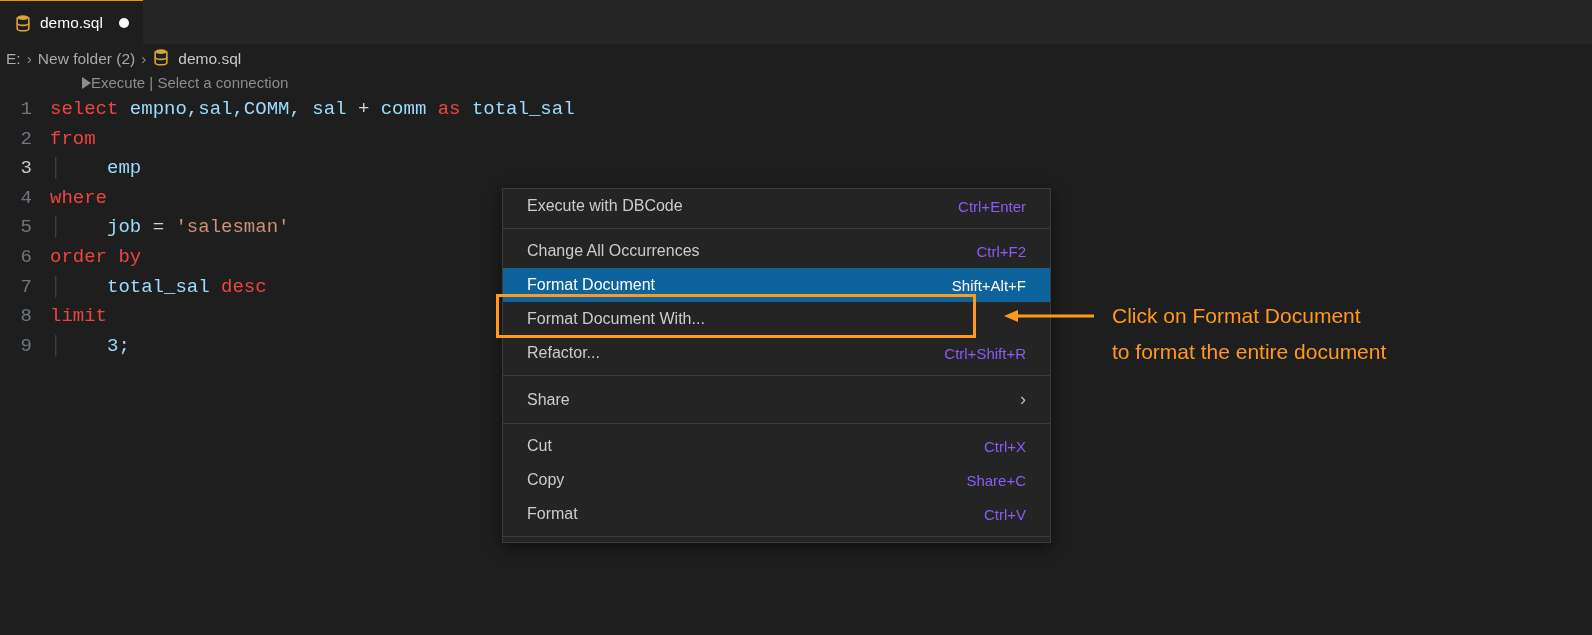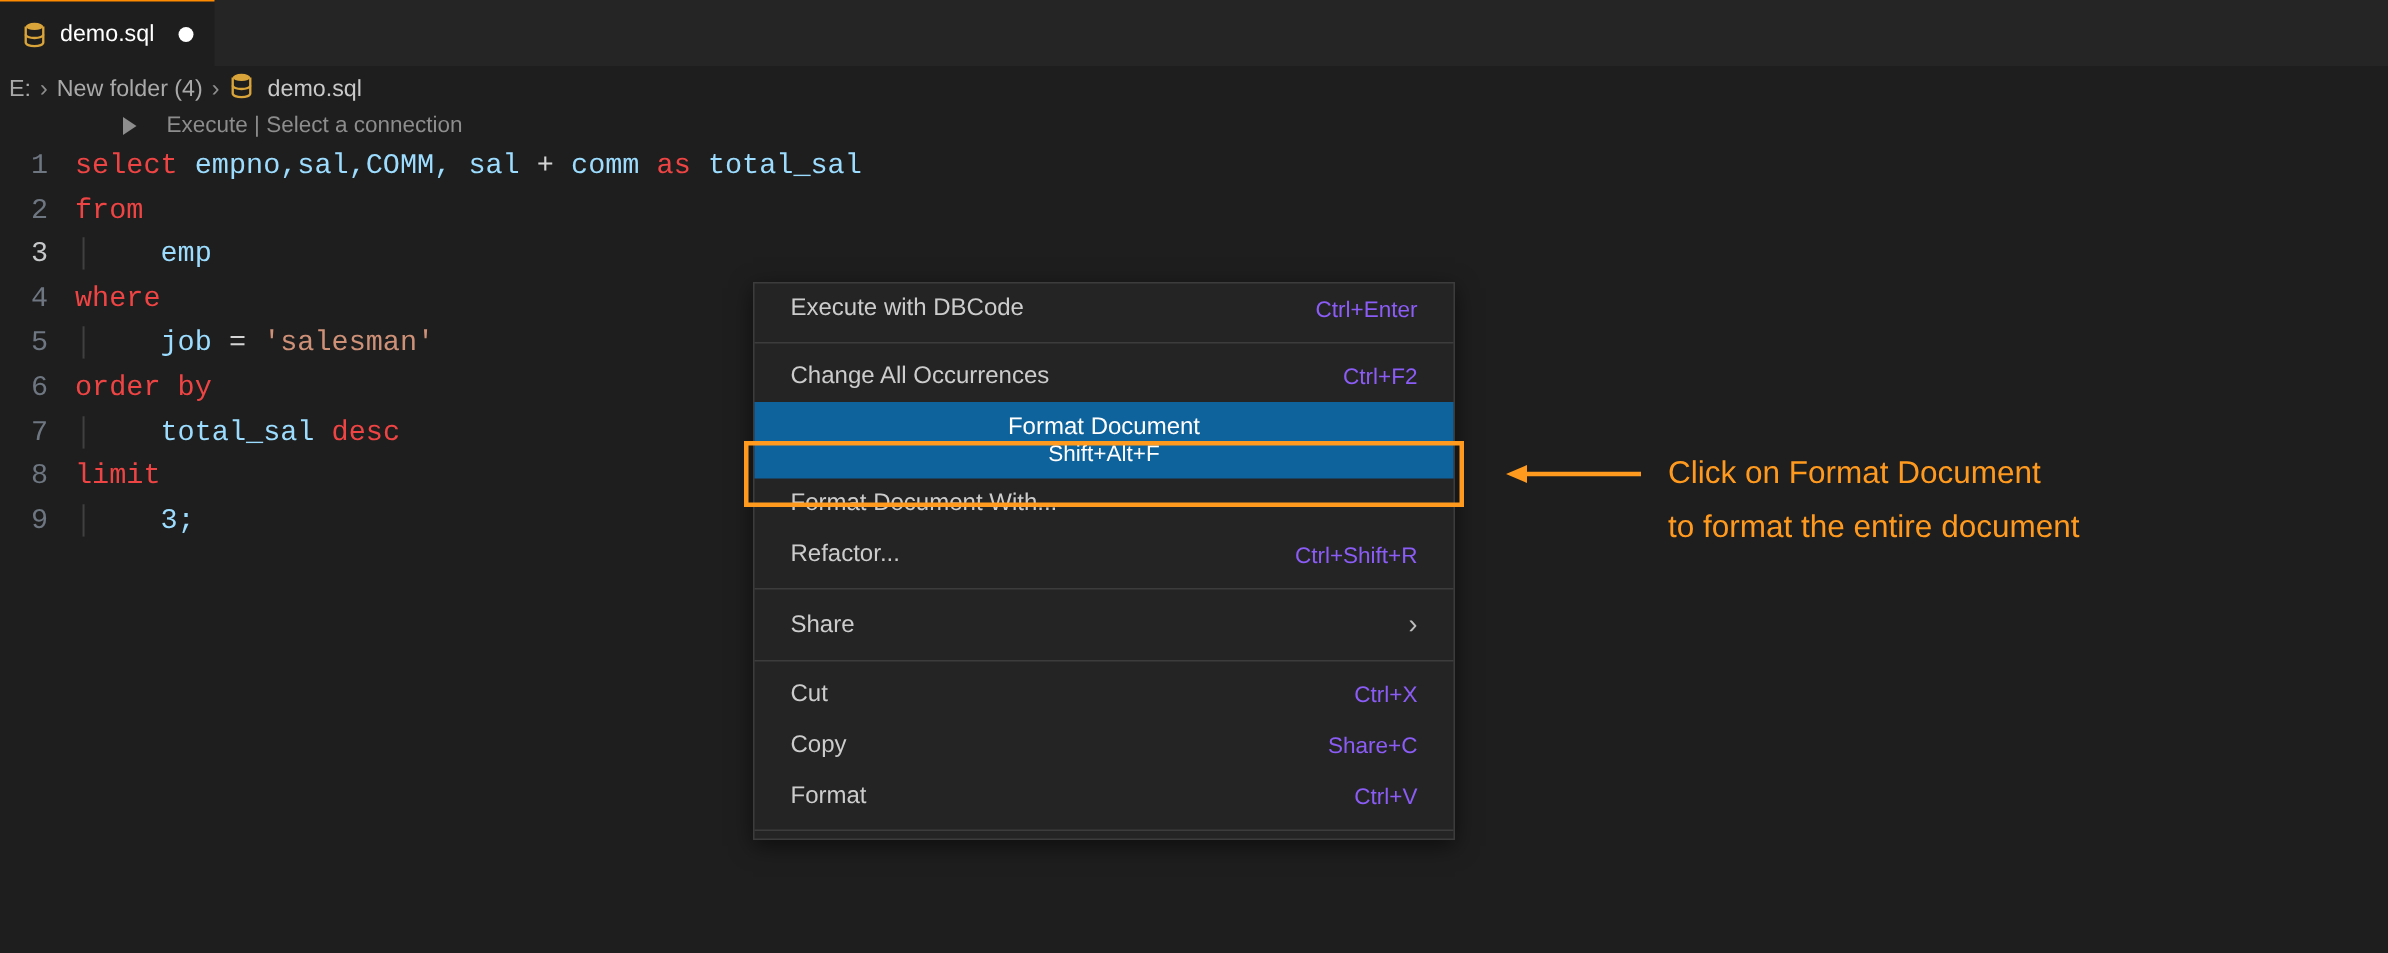--- a/index.html
+++ b/index.html
@@ -36,21 +36,21 @@
   .breadcrumb-row {
     display: flex; align-items: center;
     padding: 4px 6px 2px 6px;
     gap: 6px;
     font-size: 15.5px;
     color: #a9a9a9;
   }
   .breadcrumb-row .chev { color: #8d8d8d; }
   .bc-file { display:flex; align-items:center; gap:8px; color:#c9c9c9; }
   .codelens {
-    display: flex; align-items: center; gap: 20px;
+    display: flex; align-items: center; gap: 0;
     color: #8d8d8d; font-size: 15px;
     padding: 2px 0 4px 82px;
   }
   .codelens .playtri {
     width:0;height:0;border-left:9px solid #8d8d8d;
     border-top:6px solid transparent;border-bottom:6px solid transparent;
   }
   .editor {
     font-family: Consolas, "Courier New", monospace;
     font-size: 19px;
@@ -64,33 +64,33 @@
   .line.current .gutter { color: #c6c8ca; }
   .code { white-space: pre; color:#d4d4d4; }
   .code .indent-guide { color:#404040; }
   .kw { color:#ef4444; }
   .id { color:#9cdcfe; }
   .str { color:#ce9178; }
 
   .ctx-menu {
     position: absolute;
     left: 502px; top: 188px;
-    width: 468px;
+    width: 549px;
     background: #242424;
     border: 1px solid #3c3c3c;
     box-shadow: 0 4px 14px rgba(0,0,0,0.55);
     font-size: 16px;
     color: #cccccc;
   }
   .ctx-item {
     display:flex; justify-content:space-between; align-items:center;
     padding: 8px 24px;
     cursor: default;
   }
-  .ctx-item.selected { background:#0e639c; color:#ffffff;flex-direction:column; }
+  .ctx-item.selected { background:#0e639c; color:#ffffff; }
   .ctx-sep { height:1px; background:#3c3c3c; margin:5px 0; }
   .ctx-sc { color:#8b5cf6; font-size:15px; }
   .ctx-item.selected .ctx-sc { color:#ffffff;text-align:center; }
   .ctx-arrow { font-size:18px; color:#bdbdbd; }
 
   .highlight-box {
     position:absolute;
     left: 496px; top: 294px;
     width: 480px; height: 44px;
     border: 3px solid #ff9a1f;
@@ -122,21 +122,21 @@
         </svg>
     </span>
     <span class="tab-label">demo.sql</span>
     <span class="tab-dirty"></span>
   </div>
 </div>
 
 <div class="breadcrumb-row">
   <span>E:</span>
   <span class="chev">›</span>
-  <span>New folder (4)</span>
+  <span>New folder (2)</span>
   <span class="chev">›</span>
   <span class="bc-file">
     <span>
       <svg width="18" height="18" viewBox="0 0 16 16">
           <ellipse cx="8" cy="3.2" rx="5.2" ry="2.1" fill="#d9a43a"></ellipse>
           <path d="M2.8 3.2v9.6c0 1.16 2.33 2.1 5.2 2.1s5.2-.94 5.2-2.1V3.2" fill="none" stroke="#d9a43a" stroke-width="1.4"></path>
           <path d="M2.8 8c0 1.16 2.33 2.1 5.2 2.1s5.2-.94 5.2-2.1" fill="none" stroke="#d9a43a" stroke-width="1.4"></path>
         </svg>
     </span>
     <span>demo.sql</span>

